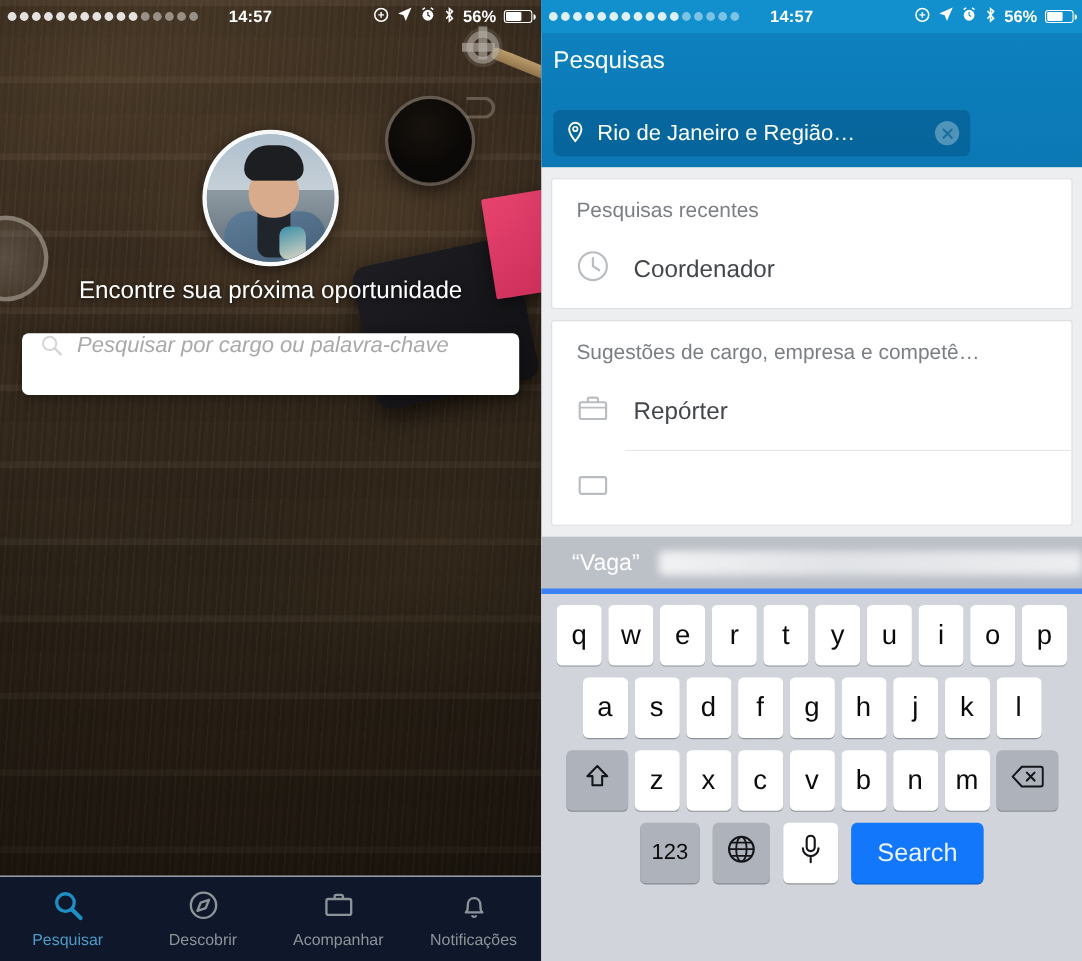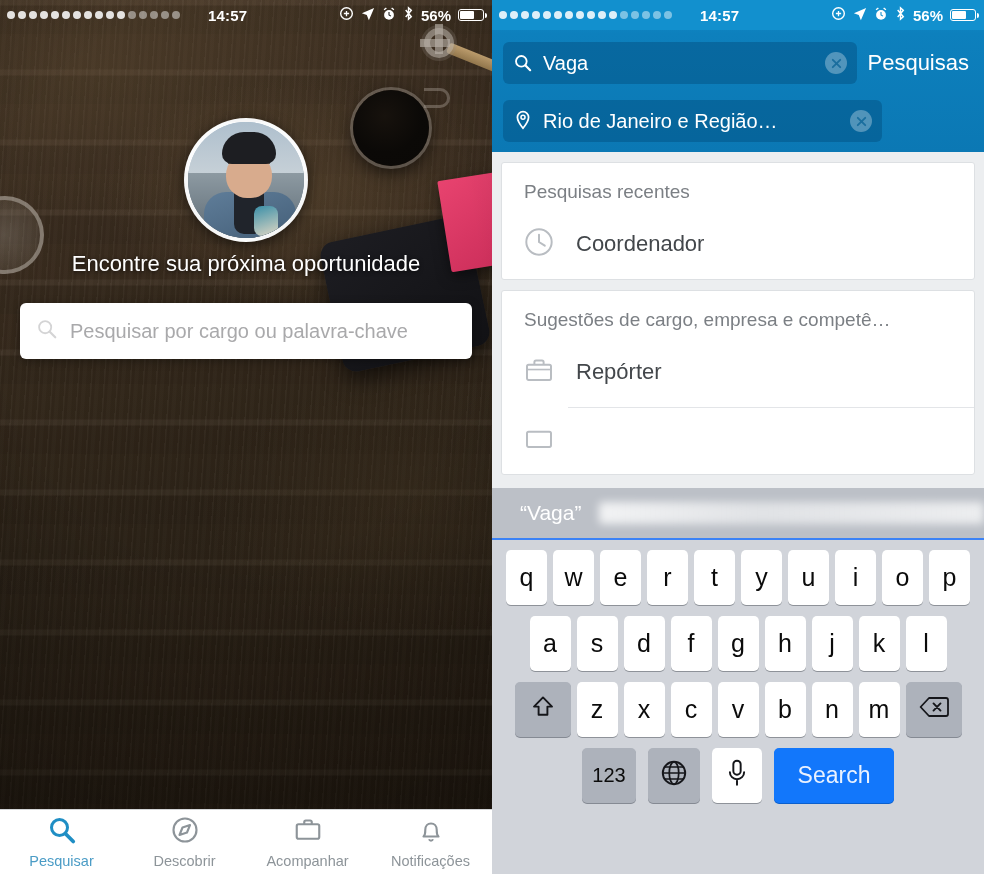--- a/index.html
+++ b/index.html
@@ -134,30 +134,31 @@
     margin-top: 22px; color: #fff; font-size: 25px; font-weight: bold;
     text-shadow: 0 1px 4px rgba(0,0,0,0.7); letter-spacing: 0.2px;
   }
   .subtitle {
     margin-top: 9px; color: #fff; font-size: 22px; font-weight: normal;
     text-shadow: 0 1px 4px rgba(0,0,0,0.7);
   }
   .searchbox {
     margin: 26px auto 0; width: 452px; height: 56px;
     background: #fff; border-radius: 6px;
-    display: flex; align-items: center; padding: 0 16px;
+    display: flex; align-items: flex-start; padding: 0 16px;
     box-shadow: 0 2px 10px rgba(0,0,0,0.35);
+    font-style: italic;
   }
   .searchbox .mag { margin-right: 12px; opacity: 0.42; }
   .sb-placeholder { color: #a9a9ab; font-size: 20px; }
 
   
   .tabbar {
-    position: absolute; left: 0; right: 0; bottom: 0; height: 65px; z-index: 14;
-    background: #ffffff; border-top: 1px solid #d3d5d7;
+    position: absolute; left: 0; right: 0; bottom: 0; height: 78px; z-index: 14;
+    background: #0f172a; border-top: 1px solid #d3d5d7;
     display: flex; align-items: center;
   }
   .tab { flex: 1; display: flex; flex-direction: column; align-items: center; gap: 4px; }
   .tab .tlabel { font-size: 14.5px; color: #8d9499; }
   .tab.active .tlabel { color: #4b9cc6; }
 
   
   .panel-right { position: relative; width: 492px; height: 874px; background: #eceef0; overflow: hidden; }
   .r-statusbar {
     position: absolute; top: 0; left: 0; right: 0; height: 30px; z-index: 10;
@@ -190,21 +191,21 @@
   .card-title { padding: 18px 22px 10px; color: #7b7f84; font-size: 19px; white-space: nowrap; overflow: hidden; }
   .row { display: flex; align-items: center; padding: 14px 22px 18px; gap: 22px; }
   .row .rlabel { color: #43474b; font-size: 22px; }
   .row-div { height: 1px; background: #e3e5e8; margin-left: 66px; }
 
   
   .kb { position: absolute; left: 0; right: 0; bottom: 0; height: 386px;
         background: #d1d4da; z-index: 20; }
   .kb-suggest {
     height: 52px; background: #bcc0c7; display: flex; align-items: center;
-    border-bottom: 2px solid #3b82f6; position: relative;
+    border-bottom: 5px solid #3b82f6; position: relative;
   }
   .sug-word { color: #fff; font-size: 21px; padding-left: 28px; }
   .sug-blur {
     margin-left: 18px; flex: 1; height: 22px; border-radius: 4px;
     background: linear-gradient(90deg, rgba(255,255,255,0.80), rgba(255,255,255,0.55) 42%, rgba(255,255,255,0.72));
     filter: blur(4px);
   }
   .kb-rows { padding: 10px 3px 6px; }
   .krow { display: flex; justify-content: center; gap: 6px; margin-bottom: 11px; }
   .key {
@@ -401,34 +402,20 @@
             </svg>
         </span>
         <span class="sb-pct">56%</span>
         <span class="batt">
             <i></i>
           </span>
       </div>
     </div>
 
     <div class="sfield-row">
-      <div class="sfield">
-        <span class="ficon">
-          <svg width="20" height="20" viewBox="0 0 24 24">
-              <circle cx="10" cy="10" r="6.4" fill="none" stroke="#fff" stroke-width="2.2"></circle>
-              <path d="M15 15l5.6 5.6" stroke="#fff" stroke-width="2.6" stroke-linecap="round"></path>
-            </svg>
-        </span>
-        <span class="fval">Vaga</span>
-        <span class="clear-btn">
-          <svg width="13" height="13" viewBox="0 0 14 14">
-              <path d="M3 3l8 8M11 3l-8 8" stroke="#1a6e9e" stroke-width="2" stroke-linecap="round"></path>
-            </svg>
-        </span>
-      </div>
       <div class="cancel-btn">Pesquisas</div>
     </div>
 
     <div class="lfield-row">
       <div class="sfield">
         <span class="ficon">
           <svg width="20" height="22" viewBox="0 0 20 24">
               <path d="M10 1.8c-3.4 0-6.1 2.7-6.1 6.1 0 4.5 6.1 12 6.1 12s6.1-7.5 6.1-12c0-3.4-2.7-6.1-6.1-6.1z" fill="none" stroke="#fff" stroke-width="1.9"></path>
               <circle cx="10" cy="7.9" r="2.2" fill="none" stroke="#fff" stroke-width="1.7"></circle>
             </svg>

